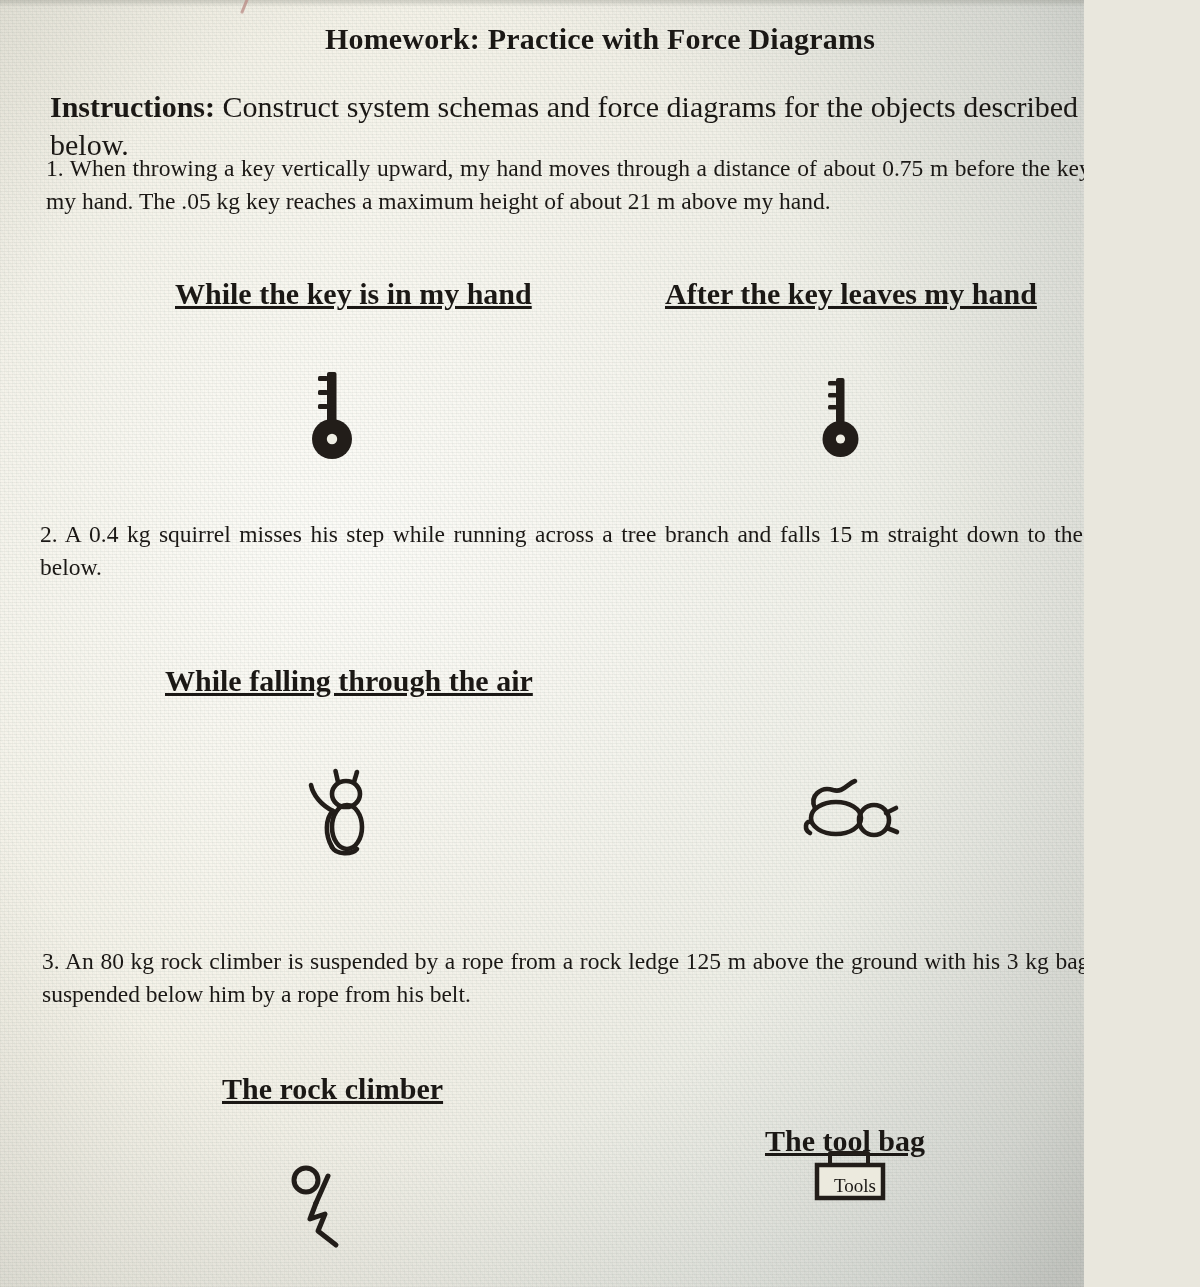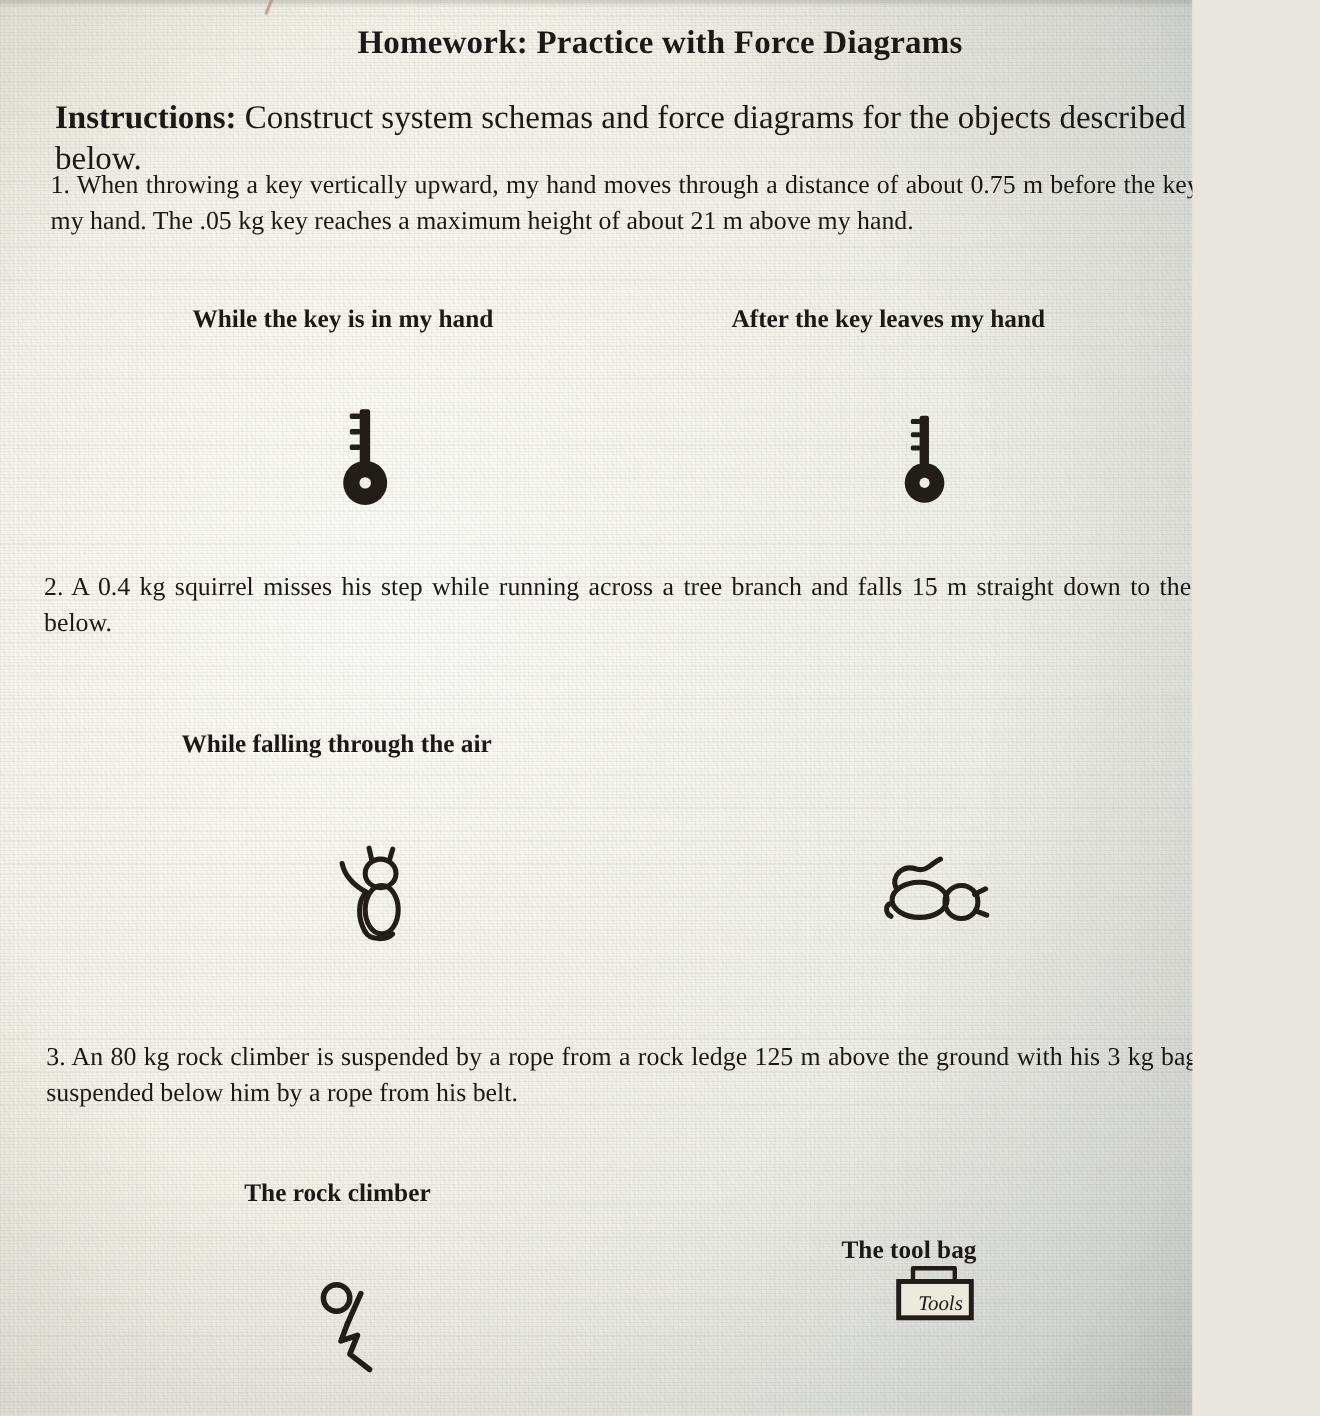--- a/index.html
+++ b/index.html
@@ -112,33 +112,34 @@
     line-height: 1.42;
     text-align: justify;
     text-justify: inter-word;
   }
   #para-1 { left: 46px; top: 152px; width: 1110px; }
   #para-2 { left: 40px; top: 518px; width: 1118px; }
   #para-3 { left: 32px; top: 945px; width: 1126px; margin-left: 10px; }
 
   .colhead {
     position: absolute;
-    font-size: 23px;
+    font-size: 30px;
     font-weight: bold;
     white-space: nowrap;
+    text-decoration: underline;
   }
   #head-1a { left: 175px; top: 277px; }
   #head-1b { left: 665px; top: 277px; }
   #head-2a { left: 165px; top: 664px; }
   #head-2b { left: 627px; top: 660px; }
   #head-3a { left: 222px; top: 1072px; }
   #head-3b { left: 765px; top: 1124px; text-align: right; }
 
   
-  .sketch { position: absolute; font-style: italic; }
+  .sketch { position: absolute; }
   #sk-key-1   { left: 300px; top: 366px; }
   #sk-key-2   { left: 812px; top: 373px; }
   #sk-sq-1    { left: 305px; top: 765px; }
   #sk-sq-2    { left: 795px; top: 772px; }
   #sk-climber { left: 288px; top: 1163px; }
   #sk-bag     { left: 812px; top: 1143px; }
 
   .ink { fill: none; stroke: #221d19; stroke-linecap: round; stroke-linejoin: round; }
   .ink-fill { fill: #221d19; stroke: none; }
 

